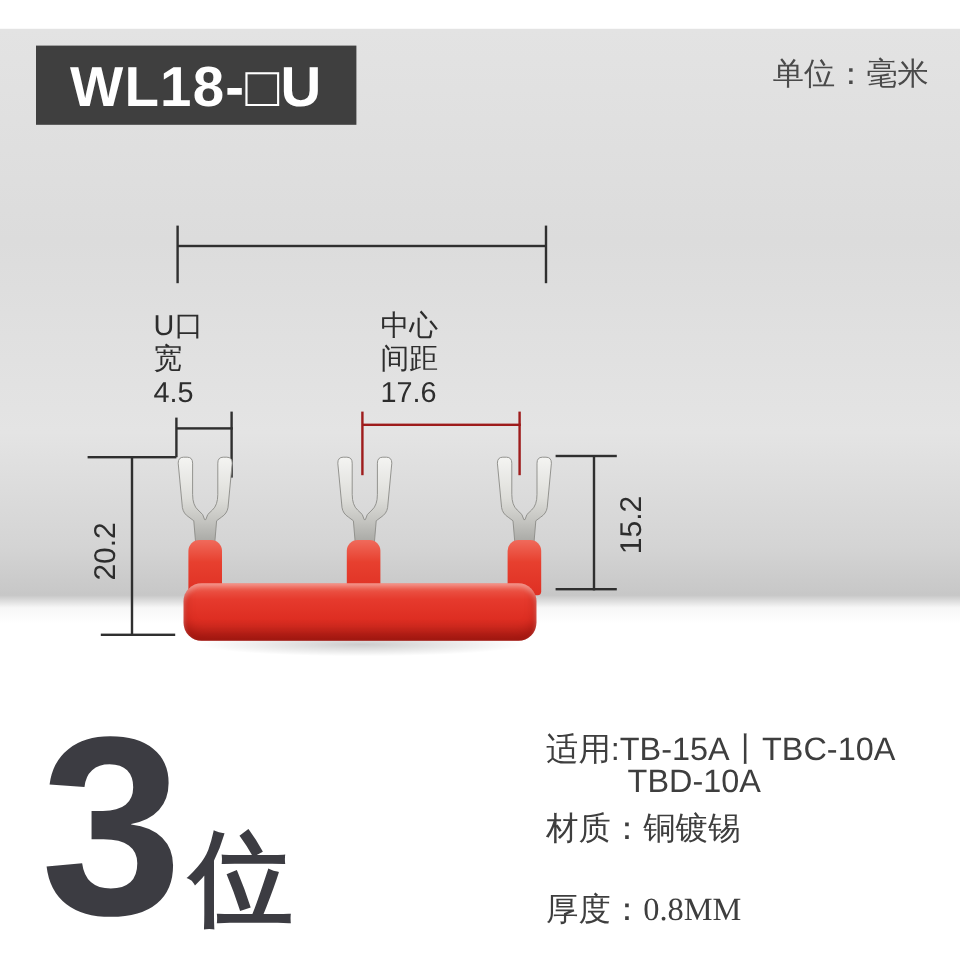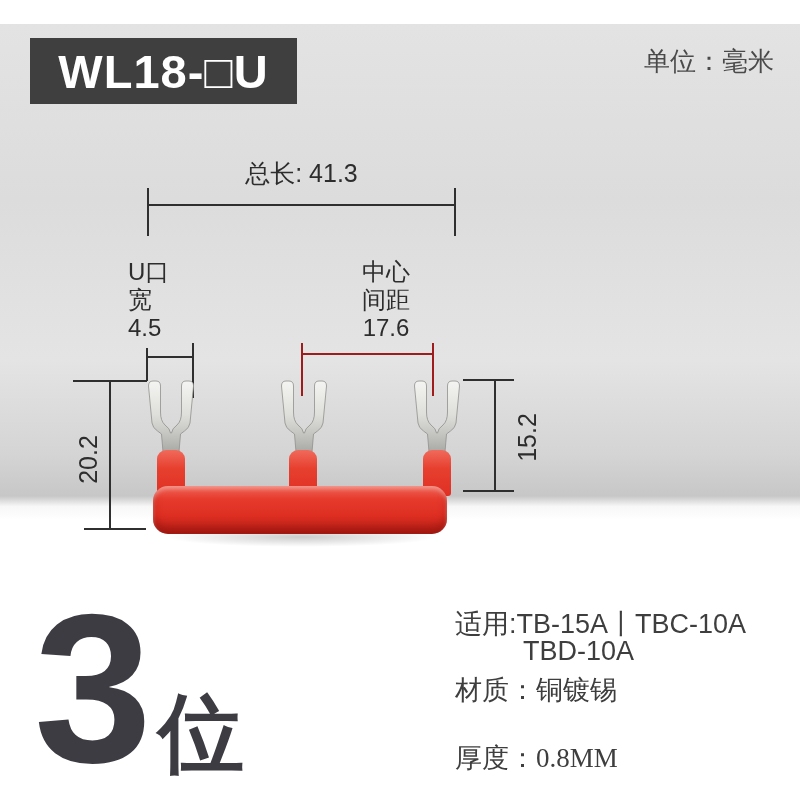--- a/index.html
+++ b/index.html
@@ -27,21 +27,21 @@
   .dim-total-label{left:148px;top:133px;width:307px;text-align:center;font-size:25px;}
   .dim-total-line{left:148px;top:180px;width:307px;height:2px;}
   .dim-total-tick-l{left:147px;top:164px;width:2px;height:48px;}
   .dim-total-tick-r{left:454px;top:164px;width:2px;height:48px;}
   
   .label-uwidth{left:128px;top:234px;width:84px;line-height:28px;}
   .dim-u-line{left:147px;top:332px;width:47px;height:2px;}
   .dim-u-tick-l{left:146px;top:324px;width:2px;height:33px;}
   .dim-u-tick-r{left:192px;top:319px;width:2px;height:55px;}
   
-  .label-center{left:344px;top:234px;width:84px;text-align:center;line-height:28px;}
+  .label-center{left:317px;top:234px;width:84px;text-align:left;line-height:28px;}
   .dim-c-line{left:302px;top:329px;width:132px;height:2px;}
   .dim-c-tick-l{left:301px;top:319px;width:2px;height:53px;}
   .dim-c-tick-r{left:432px;top:319px;width:2px;height:53px;}
   
   .dim-hl-line{left:109px;top:357px;width:2px;height:148px;}
   .dim-hl-tick-t{left:73px;top:356px;width:74px;height:2px;}
   .dim-hl-tick-b{left:84px;top:504px;width:62px;height:2px;}
   .dim-hl-text{left:38px;top:421px;width:100px;text-align:center;font-size:25px;
     transform:rotate(-90deg);}
   
@@ -81,21 +81,20 @@
 </head>
 <body>
 
 <div class="stage">
 
   <div class="badge">
     <span>WL18-□U</span>
   </div>
   <div class="unit-label">单位：毫米</div>
 
-  <div class="dtext dim-total-label">总长: 41.3</div>
   <div class="dline dim-total-line"></div>
   <div class="dline dim-total-tick-l"></div>
   <div class="dline dim-total-tick-r"></div>
 
   <div class="dtext label-uwidth">
     <span style="display:block">U口</span>
     <span style="display:block">宽</span>
     <span style="display:block">4.5</span>
   </div>
   <div class="dline dim-u-line"></div>

